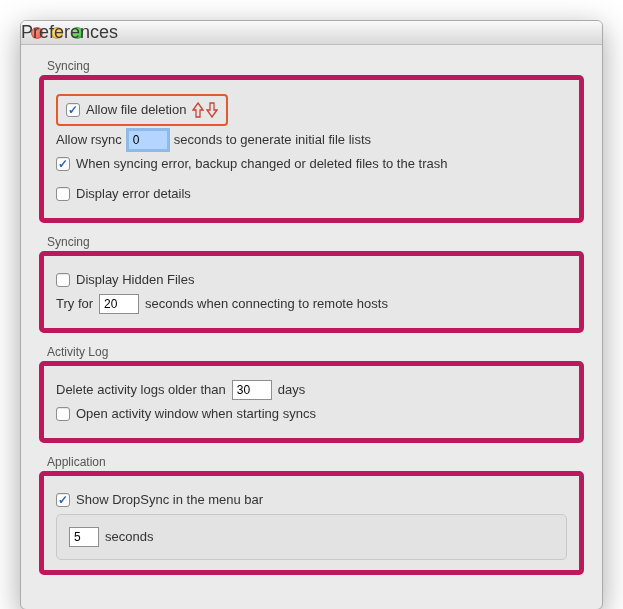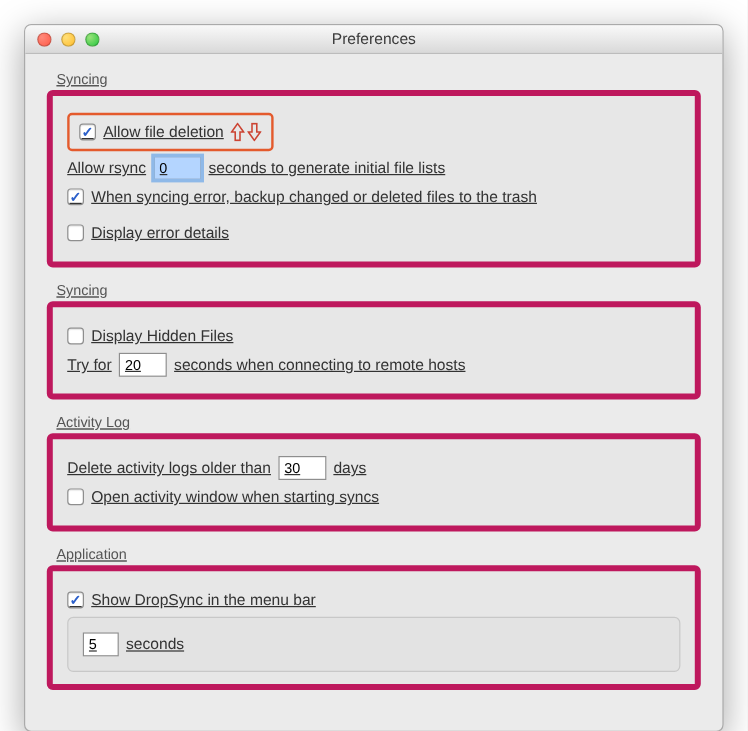--- a/index.html
+++ b/index.html
@@ -41,31 +41,30 @@
       border-radius: 50%;
       border: 1px solid rgba(0,0,0,0.2);
     }
     .light.red { background: radial-gradient(circle at 30% 30%, #ff8a7c, #ff5a47); }
     .light.yellow { background: radial-gradient(circle at 30% 30%, #ffe07a, #ffbd2e); }
     .light.green { background: radial-gradient(circle at 30% 30%, #9be27a, #28c840); }
     .title-text {
       position: absolute;
       left: 0;
       right: 0;
-      text-align: center;
-      font-size: 13px;
+      text-align: left;
+      font-size: 18px;
       color: #3a3a3a;
       pointer-events: none;
     }
     .content {
       padding: 14px 18px 22px 18px;
     }
     .group {
       margin-bottom: 12px;
-      text-decoration: underline;
     }
     .group-label {
       font-size: 12px;
       color: #555;
       margin-bottom: 2px;
       padding-left: 8px;
     }
     .group-box {
       background: #e7e7e7;
       border: 5px solid #be185d;

